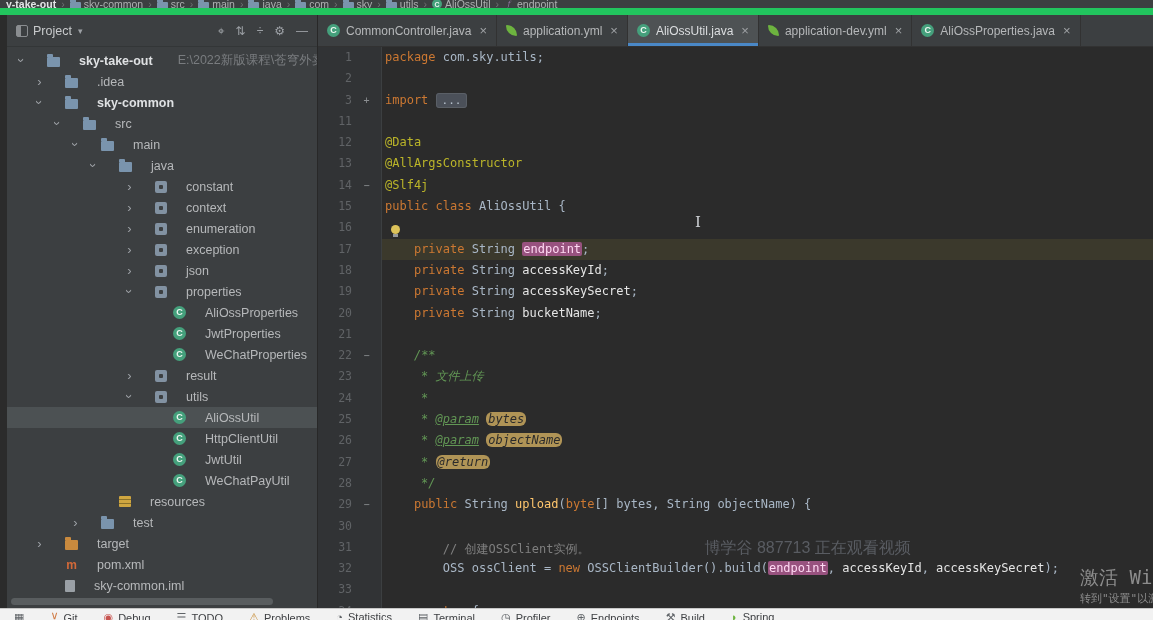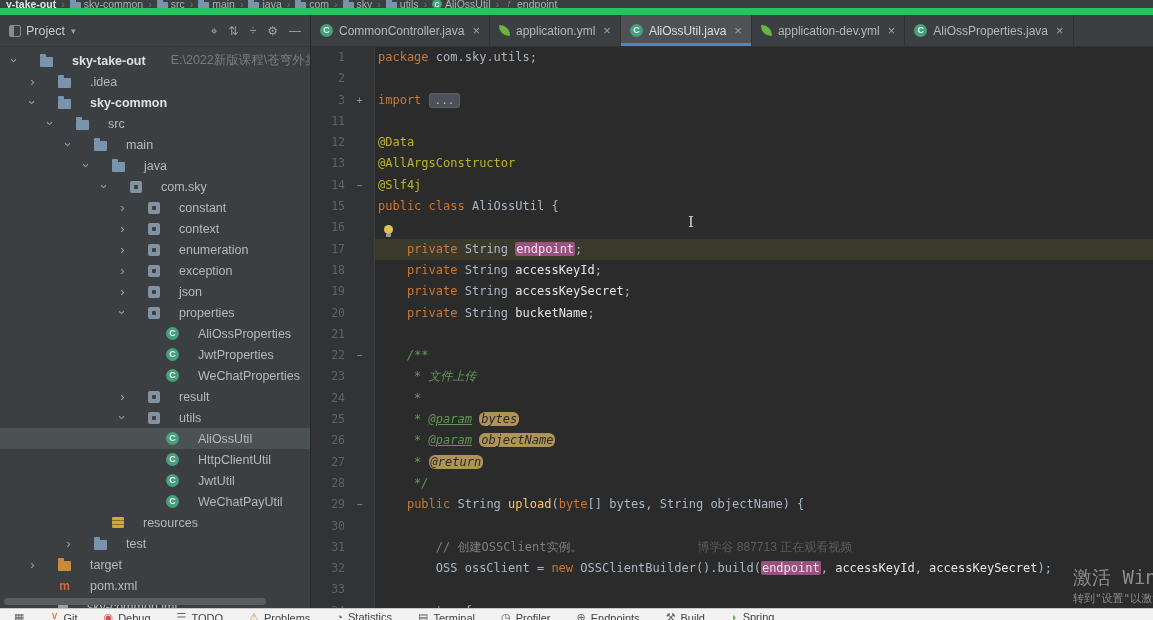--- a/index.html
+++ b/index.html
@@ -9,21 +9,21 @@
   
   #topbar{height:15px;box-sizing:border-box;background:#3c3f41;border-bottom:7px solid #22c55e;
           display:flex;align-items:center;padding:0 4px;font-size:10.5px;color:#aeb0b2;white-space:nowrap;overflow:hidden;}
   .crumb{display:inline-flex;align-items:center;gap:3px;padding:0 2px;}
   .crumb.bold .crumb-label{font-weight:bold;color:#e3e5e7;}
   .bc-sep{color:#6f7275;margin:0 3px;}
   .crumb .ic{width:10px;height:10px;font-size:7px;}
   .crumb .ic-folder{height:8px;width:11px;}
 
   
-  #main{display:flex;height:593px;}
+  #main{display:flex;height:593px;margin-left:7px;}
   #panel{width:311px;flex:0 0 311px;box-sizing:border-box;background:#3c3f41;border-right:1px solid #282828;
          display:flex;flex-direction:column;position:relative;overflow:hidden;}
   #editorcol{flex:1;display:flex;flex-direction:column;min-width:0;}
 
   
   .phead{height:31px;flex:0 0 31px;display:flex;align-items:center;gap:5px;padding:0 9px;
          font-size:12.5px;color:#c8cacc;border-bottom:1px solid #333637;}
   .pico{width:12px;height:12px;border:1px solid #8a8d90;border-radius:2px;box-sizing:border-box;
         background:linear-gradient(90deg,#8a8d90 0 4px,transparent 4px);}
   .pcaret{color:#9da1a6;font-size:9px;margin-left:1px;}
@@ -77,21 +77,21 @@
   .tok.p{color:#a9b7c6;}
   .tok.a{color:#bbb529;}
   .tok.f{color:#e5e5e5;}
   .tok.md{color:#ffc66d;}
   .tok.c{color:#7f7f7f;}
   .tok.d{color:#629755;font-style:italic;}
   .tok.dt{color:#629755;font-style:italic;text-decoration:underline;}
   .tok.dv{color:#2b2b2b;background:#b09456;font-style:italic;padding:0 2px;border-radius:6px;}
   .tok.fc{color:#b7c2cc;background:#4b5059;border:1px solid #5a5f66;border-radius:3px;padding:0 5px;font-size:11px;}
   .tok.fhl{color:#ffd9f3;background:#98527f;border-radius:2px;padding:0 1px;}
-  .tok.wm{color:#595c62;font-style:normal;font-family:"Liberation Sans",sans-serif;font-size:12px;margin-left:115px;}
+  .tok.wm{color:#595c62;font-style:normal;font-family:"Liberation Sans",sans-serif;font-size:16px;margin-left:115px;}
   .bulb{display:inline-block;width:9px;height:9px;background:#dcc25a;border-radius:50%;margin-left:6px;position:relative;top:3px;}
   .bulb::after{content:"";position:absolute;left:2px;top:9px;width:5px;height:3px;background:#95989c;}
 
   .ibeam{position:absolute;left:377px;top:166px;color:#cfd2d6;font-family:"DejaVu Serif",serif;font-size:15px;}
   .ibeam::after{content:"I";}
   .act1{position:absolute;left:762px;top:518px;color:#8c8c8c;font-size:19px;white-space:nowrap;}
   .act2{position:absolute;left:762px;top:544px;color:#8c8c8c;font-size:11px;white-space:nowrap;}
 
   
   #statusbar{height:20px;background:#f2f2f2;border-top:1px solid #c7c7c7;display:flex;align-items:flex-start;
@@ -193,25 +193,20 @@
         <div class="trow" style="padding-left: 62px;">
           <span class="chev exp">›</span>
           <span class="ic ic-folder"></span>
           <span class="tlabel">main</span>
         </div>
         <div class="trow" style="padding-left: 80px;">
           <span class="chev exp">›</span>
           <span class="ic ic-folder"></span>
           <span class="tlabel">java</span>
         </div>
-        <div class="trow" style="padding-left: 98px;">
-          <span class="chev exp">›</span>
-          <span class="ic ic-package"></span>
-          <span class="tlabel">com.sky</span>
-        </div>
         <div class="trow" style="padding-left: 116px;">
           <span class="chev">›</span>
           <span class="ic ic-package"></span>
           <span class="tlabel">constant</span>
         </div>
         <div class="trow" style="padding-left: 116px;">
           <span class="chev">›</span>
           <span class="ic ic-package"></span>
           <span class="tlabel">context</span>
         </div>

